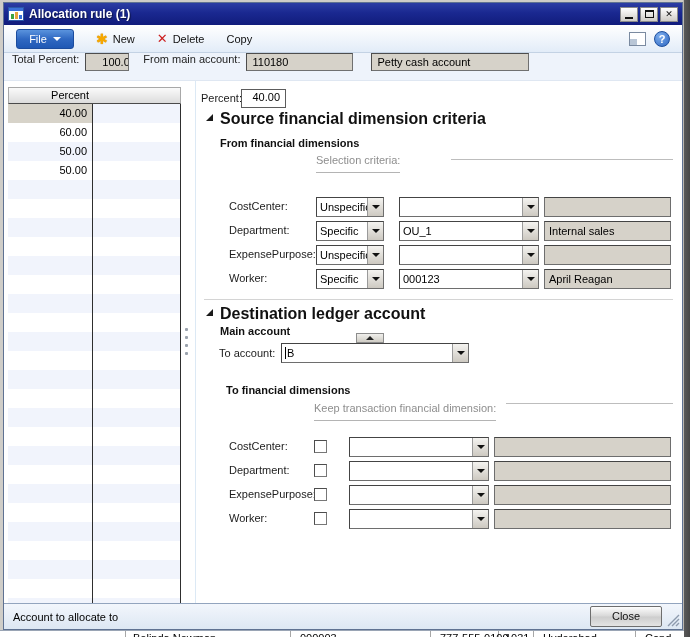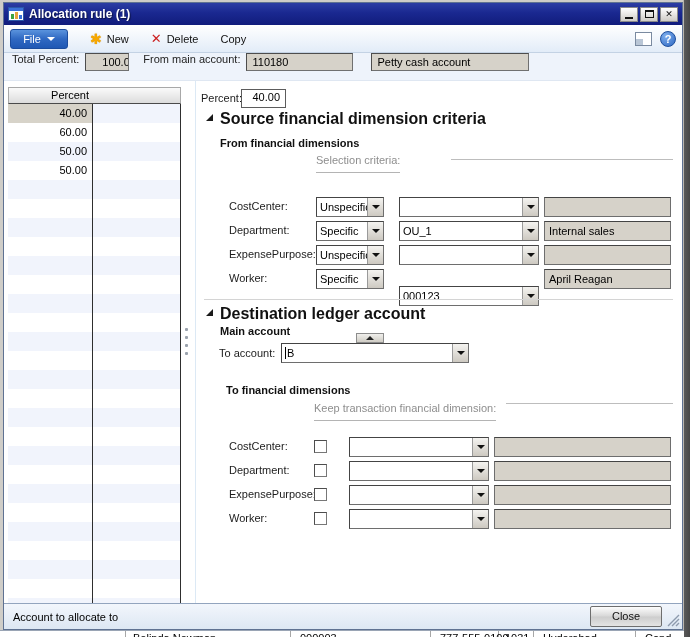--- a/index.html
+++ b/index.html
@@ -29,21 +29,21 @@
   .title-text { color:#fff; font-weight:bold; font-size:12px; flex:1 1 auto;
     text-shadow:1px 1px 1px rgba(0,0,0,.5); white-space:nowrap; overflow:hidden; }
   .winbtn { width:18px; height:15px; margin-left:2px; background:linear-gradient(#ffffff,#cfccc6);
     border:1px solid #8a8a8a; display:flex; align-items:center; justify-content:center;
     font-size:9px; font-weight:bold; color:#111; }
   .winbtn .minbar { width:8px; height:2px; background:#111; margin-top:7px; }
   .winbtn .maxbox { width:9px; height:8px; border:1px solid #111; border-top-width:2px; }
 
   
   .toolbar { height:28px; flex:0 0 28px; background:linear-gradient(#ffffff,#e2ecf8);
-    border-bottom:1px solid #c3d2e4; display:flex; align-items:center; padding:0 6px; }
+    border-bottom:1px solid #c3d2e4; display:flex; align-items:center; padding:0 12px; }
   .file-btn { width:58px; height:20px; border-radius:3px; border:1px solid #1b4c9e;
     background:linear-gradient(#5a93dd 0,#2f68c2 50%,#1f58b4 100%);
     color:#fff; display:flex; align-items:center; justify-content:center; gap:6px; cursor:default; }
   .file-caret { width:0; height:0; border-left:4px solid transparent; border-right:4px solid transparent;
     border-top:4px solid #fff; }
   .tb-item { display:flex; align-items:center; gap:5px; margin-left:22px; color:#111; }
   .icon-new { color:#f7a800; font-size:14px; line-height:12px; text-shadow:0 0 1px #b97d00; }
   .icon-delete { color:#cc2020; font-size:13px; font-weight:bold; line-height:12px; }
   .toolbar-right { margin-left:auto; display:flex; align-items:center; gap:8px; }
   .icon-layout { width:17px; height:14px; border:1px solid #7a8aa0; background:#fff; position:relative; }
@@ -271,21 +271,21 @@
       </div>
       <div class="gray-field" style="left:348px; top:164px; width:127px"></div>
 
       <span class="p-abs dim-label" style="left:33px; top:191px">Worker:</span>
       <div class="combo" style="left:120px; top:188px; width:68px">
         <div class="val">Specific</div>
         <div class="drop">
             <div class="drop-arrow"></div>
           </div>
       </div>
-      <div class="combo" style="left:203px; top:205px; width:140px">
+      <div class="combo" style="left:203px; top:188px; width:140px">
         <div class="val">000123</div>
         <div class="drop">
             <div class="drop-arrow"></div>
           </div>
       </div>
       <div class="gray-field" style="left:348px; top:188px; width:127px">April Reagan</div>
 
       <div class="sep" style="left:8px; top:218px; width:469px"></div>
 
       <div class="p-abs sec-tri" style="left:10px; top:228px"></div>

